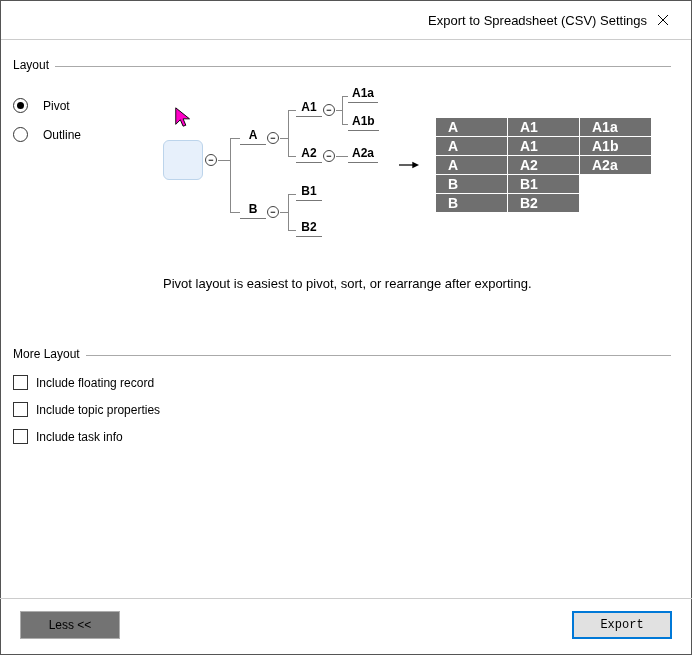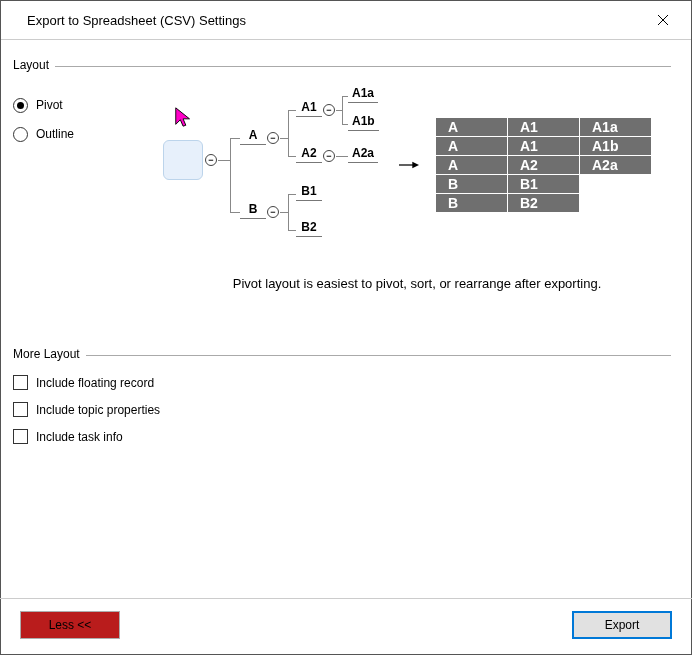--- a/index.html
+++ b/index.html
@@ -10,22 +10,22 @@
     background: #fff;
     color: #000;
     width: 692px;
     height: 655px;
     overflow: hidden;
     border: 1px solid #555;
   }
   .titlebar {
     display: flex;
     align-items: center;
-    justify-content: space-between;
-    padding: 8px 12px 8px 26px;
+    justify-content: flex-end;
+    padding: 8px 12px 8px 1px;
     border-bottom: 1px solid #ccc;
   }
   .titlebar-title { font-size: 13px; }
   .close-x {
     width: 32px; height: 22px;
     display: flex; align-items: center; justify-content: center;
   }
   .close-x svg { width: 12px; height: 12px; }
   .content { padding: 12px 20px 0 12px; }
   .fieldset {
@@ -42,23 +42,24 @@
   .fieldset-line {
     position: absolute;
     top: 0; left: 0; right: 0;
     border-top: 1px solid #aaa;
     z-index: -1;
   }
   .fieldset-body { padding-top: 20px; }
   .layout-body { display: flex; }
   .radios { width: 150px; padding-top: 12px; }
   .radio-row {
-    display: flex; 
+    display: flex; align-items: center;
     margin-bottom: 14px;
     cursor: default;
+    gap: 7px;
   }
   .radio {
     width: 15px; height: 15px;
     border: 1px solid #333;
     border-radius: 50%;
     margin-right: 8px;
     display: flex; align-items: center; justify-content: center;
   }
   .radio.checked::after {
     content: "";
@@ -118,21 +119,21 @@
     color:#fff;
     font-weight:600;
     font-size:14px;
   }
   table.grid td {
     border:1px solid #fff;
     padding:1px 12px;
     width:72px;
   }
   table.grid td.blank { background:#fff; }
-  .desc { margin:36px 0 50px 0; text-align:center; font-size:13px;}
+  .desc { margin:36px 0 50px 0; text-align:left; font-size:13px;}
 
   
   .check-row {
     display:flex; align-items:center;
     margin-bottom:12px;
   }
   .checkbox {
     width:15px; height:15px;
     border:1px solid #333;
     margin-right:8px;
@@ -141,25 +142,25 @@
   .checkbox.checked svg{ width:11px; height:11px; }
 
   
   .btnbar {
     position:absolute;
     bottom:0; left:0; right:0;
     padding:12px 20px 16px 20px;
     display:flex; justify-content:space-between;
     border-top:1px solid #ccc;
   }
-  .btn-right { display:flex; gap:12px; }
+  .btn-right { display:flex; gap:12px;font-family:Liberation Mono, monospace; }
   button.std {
     width:100px; height:28px;
     font-family:inherit; font-size:12px;
-    background:#b91c1c;
+    background:#737373;
     border:1px solid #adadad;
     cursor:default;
   }
   button.std.primary {
     background:#e1e1e1;
     border:2px solid #0078d7;
   }
 </style>
 </head>
 <body>

